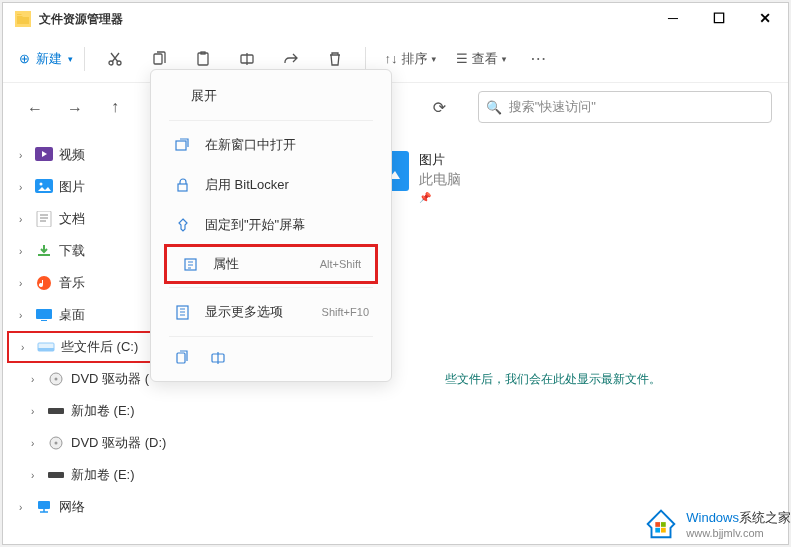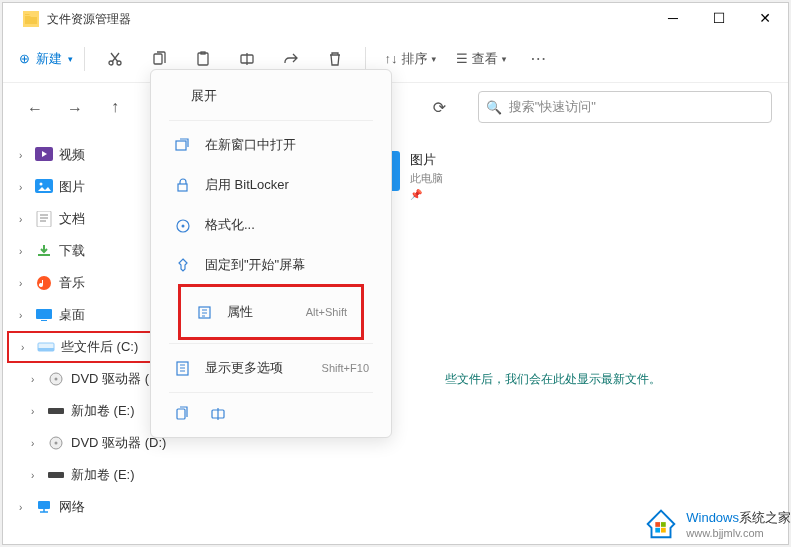--- a/index.html
+++ b/index.html
@@ -1,18 +1,18 @@
 <!DOCTYPE html>
 <html><head>
 <meta charset="utf-8">
 <style>
 * { margin: 0; padding: 0; box-sizing: border-box; font-family: "Microsoft YaHei", "Segoe UI", sans-serif; }
 body { background: #f0f0f0; width: 791px; height: 547px; overflow: hidden; position: relative; }
 .window { background: #fff; width: 787px; height: 543px; position: absolute; top: 2px; left: 2px; border: 1px solid #ccc; }
-.titlebar { height: 32px; display: flex; align-items: center; padding: 0 20px; }
+.titlebar { height: 32px; display: flex; align-items: center; padding: 0 12px; font-weight: bold; }
 .title-icon { width: 16px; height: 16px; background: #ffd86b; margin-right: 8px; display: flex; align-items: center; justify-content: center; }
 .title-text { font-size: 12px; color: #333; flex: 1; }
 .win-controls { display: flex; position: absolute; right: 0; top: 0; }
 .win-btn { width: 46px; height: 30px; display: flex; align-items: center; justify-content: center; font-size: 14px; }
 .toolbar { height: 48px; display: flex; align-items: center; padding: 0 16px; gap: 8px; border-bottom: 1px solid #eee; }
 .tb-new { display: flex; align-items: center; gap: 6px; color: #0078d4; font-size: 13px; }
 .tb-sep { width: 1px; height: 24px; background: #e0e0e0; margin: 0 4px; }
 .tb-icon { width: 36px; height: 36px; display: flex; align-items: center; justify-content: center; color: #666; border-radius: 4px; }
 .tb-sort, .tb-view { display: flex; align-items: center; gap: 4px; color: #555; font-size: 13px; padding: 0 6px; }
 .navbar { height: 48px; display: flex; align-items: center; padding: 0 16px; gap: 8px; }
@@ -23,28 +23,28 @@
 .tree-item { display: flex; align-items: center; height: 32px; padding-left: 12px; gap: 6px; font-size: 13px; color: #333; }
 .chevron { width: 10px; color: #666; font-size: 10px; }
 .tree-icon { width: 18px; height: 16px; display: inline-flex; align-items: center; justify-content: center; }
 .highlight-red { border: 2px solid #e02020; }
 .content { flex: 1; padding: 8px 16px; position: relative; }
 .empty-hint { position: absolute; top: 240px; left: 258px; font-size: 12px; color: #0f766e; }
 .grid { display: flex; flex-wrap: wrap; gap: 36px 60px; padding-top: 12px; padding-left: 14px; }
 .file-item { display: flex; align-items: flex-start; gap: 10px; }
 .file-icon { width: 40px; height: 40px; border-radius: 3px; display: flex; align-items: center; justify-content: center; }
 .file-name { font-size: 13px; color: #222; }
-.file-sub { font-size: 11px; color: #888; margin-top: 2px; }
+.file-sub { font-size: 14px; color: #888; margin-top: 2px; }
 .pin { font-size: 10px; color: #aaa; margin-top: 3px; }
 .ctx-menu { position: absolute; top: 66px; left: 147px; width: 242px; background: #fcfcfc; border: 1px solid #ddd; border-radius: 6px; box-shadow: 0 4px 18px rgba(0,0,0,.12); padding: 6px 8px; }
 .ctx-item { display: flex; align-items: center; height: 40px; padding: 0 14px; gap: 14px; font-size: 13px; color: #333; }
 .ctx-icon { width: 18px; height: 18px; display: flex; align-items: center; justify-content: center; color: #3a84d6; }
 .ctx-shortcut { margin-left: auto; font-size: 11px; color: #888; }
 .ctx-sep { height: 1px; background: #eee; margin: 4px 10px; }
-.ctx-highlight { border: 3px solid #e02020; margin: -1px 19px; height: 56px; text-align: right; }
+.ctx-highlight { border: 3px solid #e02020; margin: -1px 5px; height: 40px; text-align: right; }
 .ctx-bottom { display: flex; padding: 8px 14px; gap: 18px; }
 .ctx-first { padding-left: 32px; }
 .watermark { position: absolute; right: 0; bottom: 4px; display: flex; align-items: center; gap: 6px; font-size: 13px; }
 .wm-logo { width: 38px; height: 38px; }
 .wm-text1 { color: #0078d4; font-weight: 500; }
 .wm-text2 { color: #333; font-weight: 500; }
 .wm-url { font-size: 11px; color: #888; }
 svg { display: block; }
 </style>
 </head>
@@ -306,29 +306,20 @@
           <svg width="17" height="17" viewBox="0 0 17 17" stroke-width="1.2">
             <rect x="4" y="7" width="9" height="7" stroke="currentColor" fill="none"></rect>
             <path d="M6 7V5a3 3 0 016 0v2" stroke="currentColor" fill="none"></path>
           </svg>
         </span>
         <span>启用 BitLocker</span>
       </div>
       <div class="ctx-item">
         <span class="ctx-icon">
           <svg width="17" height="17" viewBox="0 0 17 17" stroke-width="1.2">
-            <circle cx="9" cy="9" r="6" stroke="currentColor" fill="none"></circle>
-            <circle cx="9" cy="9" r="1.5" fill="currentColor"></circle>
-          </svg>
-        </span>
-        <span>格式化...</span>
-      </div>
-      <div class="ctx-item">
-        <span class="ctx-icon">
-          <svg width="17" height="17" viewBox="0 0 17 17" stroke-width="1.2">
             <path d="M9 2l4 4-2 2v4l-2 2-2-2v-4l-2-2z" stroke="currentColor" fill="none"></path>
           </svg>
         </span>
         <span>固定到"开始"屏幕</span>
       </div>
       <div class="ctx-item ctx-highlight">
         <span class="ctx-icon">
           <svg width="17" height="17" viewBox="0 0 17 17" stroke-width="1.2">
             <rect x="3" y="3" width="11" height="11" stroke="currentColor" fill="none"></rect>
             <path d="M6 6h5M6 9h5M6 12h3" stroke="currentColor"></path>

